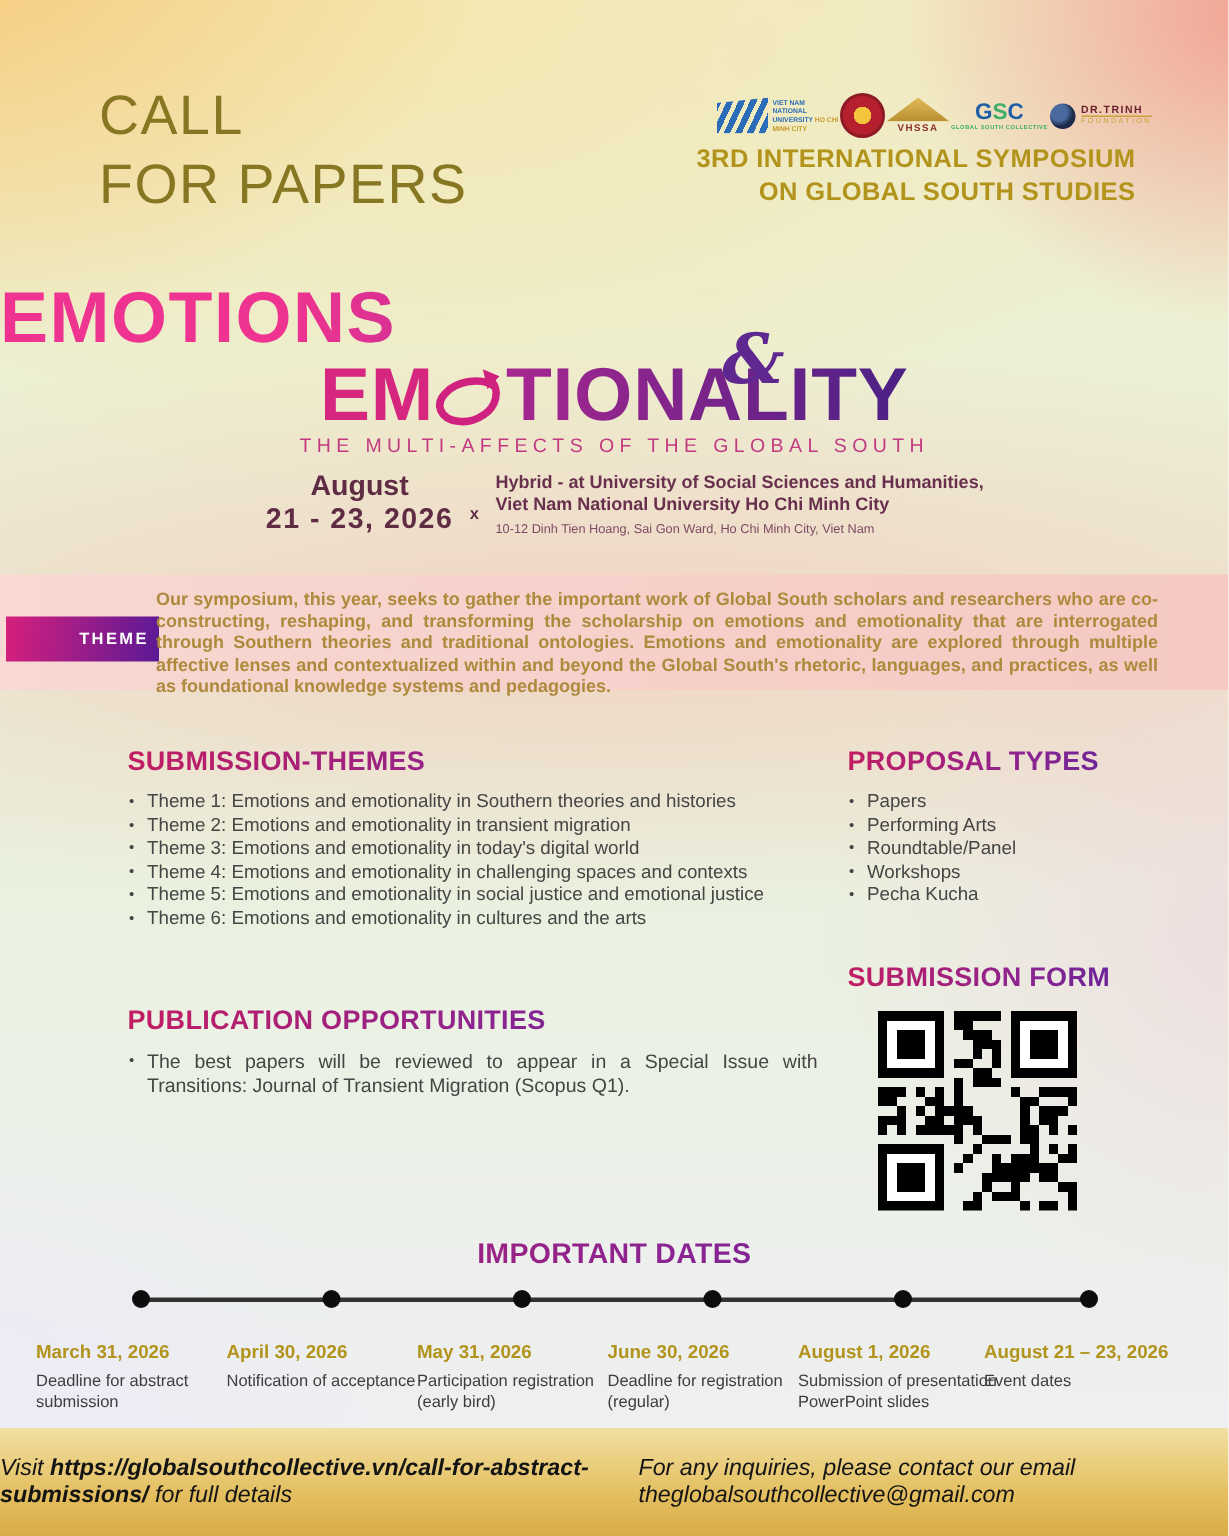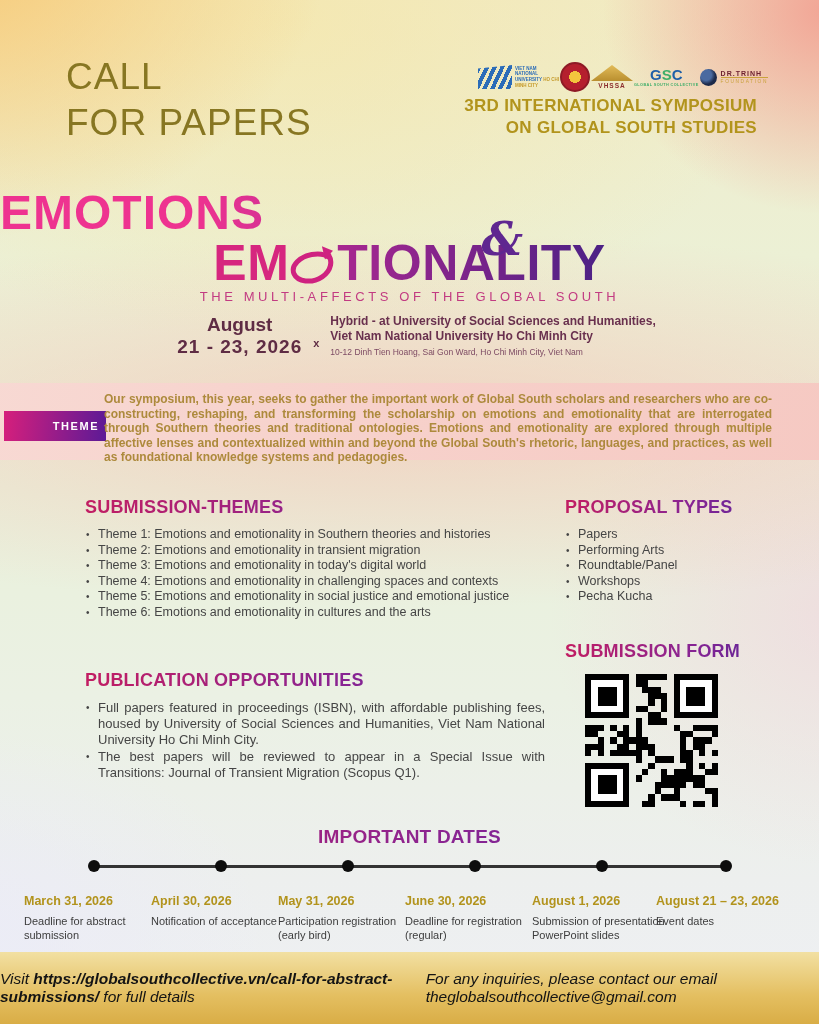--- a/index.html
+++ b/index.html
@@ -183,21 +183,20 @@
       <li>Performing Arts</li>
       <li>Roundtable/Panel</li>
       <li>Workshops</li>
       <li>Pecha Kucha</li>
     </ul>
   </div>
 
   <div class="sec sec-pub">
     <h2 class="h-grad">PUBLICATION OPPORTUNITIES</h2>
     <ul class="plain pub">
-      <li>Full papers featured in proceedings (ISBN), with affordable publishing fees, housed by University of Social Sciences and Humanities, Viet Nam National University Ho Chi Minh City.</li>
       <li>The best papers will be reviewed to appear in a Special Issue with Transitions: Journal of Transient Migration (Scopus Q1).</li>
     </ul>
   </div>
 
   <div class="sec sec-form">
     <h2 class="h-grad">SUBMISSION FORM</h2>
     <div class="qr">
         <svg viewBox="0 0 21 21" shape-rendering="crispEdges">
           <rect x="8" y="0" width="1" height="1" fill="#000"></rect>
           <rect x="9" y="0" width="1" height="1" fill="#000"></rect>

